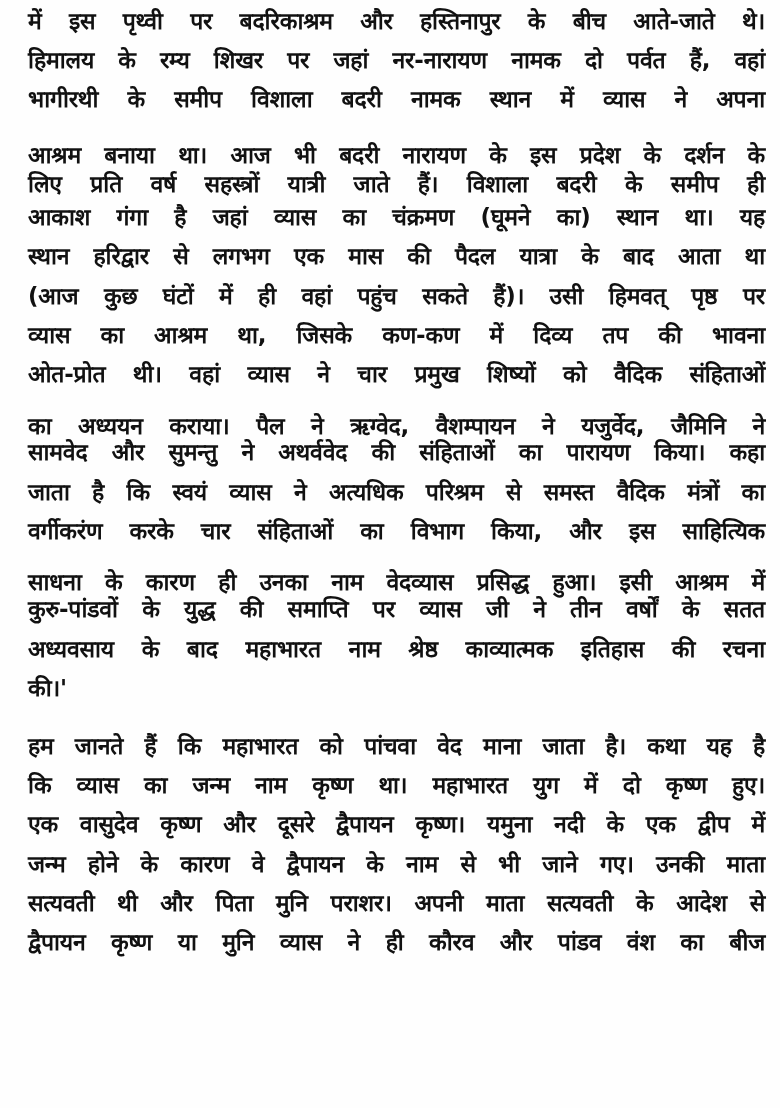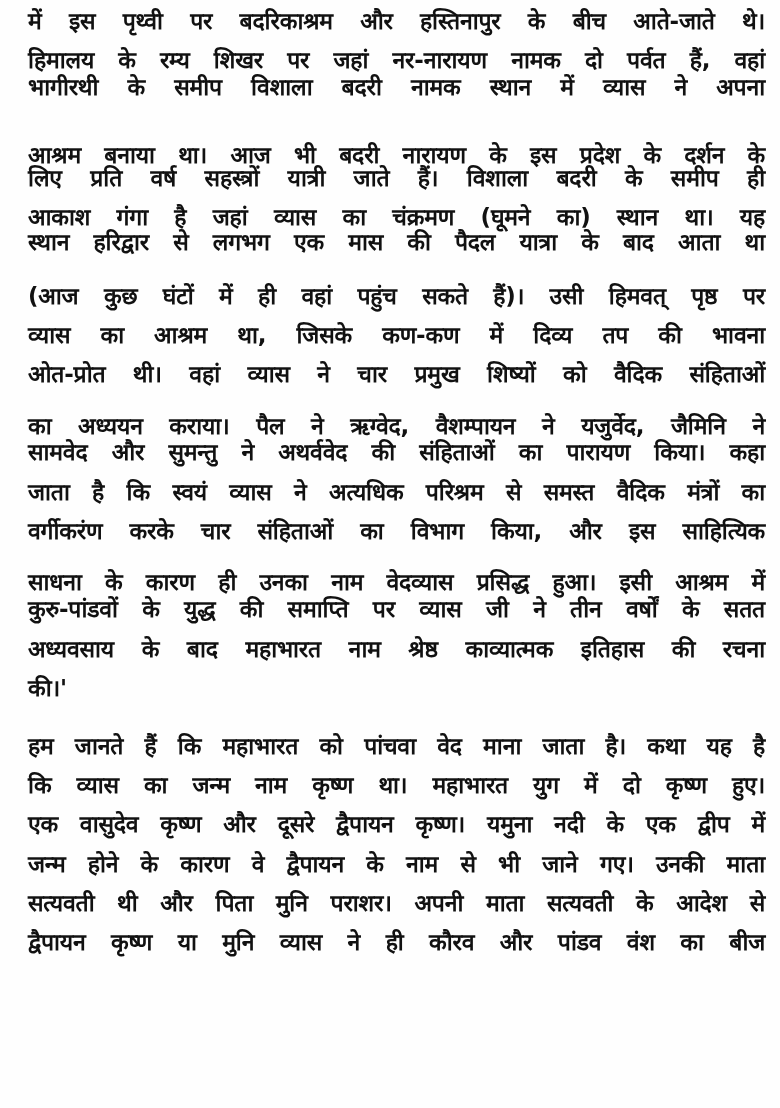--- a/index.html
+++ b/index.html
@@ -20,25 +20,25 @@
   .line.last { text-align-last: left; }
 </style>
 </head>
 <body>
 
 <div class="page">
 
   <div>
     <div class="line" style="top:6px">में इस पृथ्वी पर बदरिकाश्रम और हस्तिनापुर के बीच आते-जाते थे।</div>
     <div class="line" style="top:45px">हिमालय के रम्य शिखर पर जहां नर-नारायण नामक दो पर्वत हैं, वहां</div>
-    <div class="line" style="top:72px">भागीरथी के समीप विशाला बदरी नामक स्थान में व्यास ने अपना</div>
+    <div class="line" style="top:84px">भागीरथी के समीप विशाला बदरी नामक स्थान में व्यास ने अपना</div>
     <div class="line" style="top:140px">आश्रम बनाया था। आज भी बदरी नारायण के इस प्रदेश के दर्शन के</div>
-    <div class="line" style="top:163px">लिए प्रति वर्ष सहस्त्रों यात्री जाते हैं। विशाला बदरी के समीप ही</div>
+    <div class="line" style="top:169px">लिए प्रति वर्ष सहस्त्रों यात्री जाते हैं। विशाला बदरी के समीप ही</div>
     <div class="line" style="top:202px">आकाश गंगा है जहां व्यास का चंक्रमण (घूमने का) स्थान था। यह</div>
-    <div class="line" style="top:227px">स्थान हरिद्वार से लगभग एक मास की पैदल यात्रा के बाद आता था</div>
+    <div class="line" style="top:241px">स्थान हरिद्वार से लगभग एक मास की पैदल यात्रा के बाद आता था</div>
     <div class="line" style="top:281px">(आज कुछ घंटों में ही वहां पहुंच सकते हैं)। उसी हिमवत् पृष्ठ पर</div>
     <div class="line" style="top:320px">व्यास का आश्रम था, जिसके कण-कण में दिव्य तप की भावना</div>
     <div class="line" style="top:359px">ओत-प्रोत थी। वहां व्यास ने चार प्रमुख शिष्यों को वैदिक संहिताओं</div>
     <div class="line" style="top:411px">का अध्ययन कराया। पैल ने ऋग्वेद, वैशम्पायन ने यजुर्वेद, जैमिनि ने</div>
     <div class="line" style="top:437px">सामवेद और सुमन्तु ने अथर्ववेद की संहिताओं का पारायण किया। कहा</div>
     <div class="line" style="top:477px">जाता है कि स्वयं व्यास ने अत्यधिक परिश्रम से समस्त वैदिक मंत्रों का</div>
     <div class="line" style="top:516px">वर्गीकरंण करके चार संहिताओं का विभाग किया, और इस साहित्यिक</div>
     <div class="line" style="top:567px">साधना के कारण ही उनका नाम वेदव्यास प्रसिद्ध हुआ। इसी आश्रम में</div>
     <div class="line" style="top:594px">कुरु-पांडवों के युद्ध की समाप्ति पर व्यास जी ने तीन वर्षों के सतत</div>
     <div class="line" style="top:634px">अध्यवसाय के बाद महाभारत नाम श्रेष्ठ काव्यात्मक इतिहास की रचना</div>

